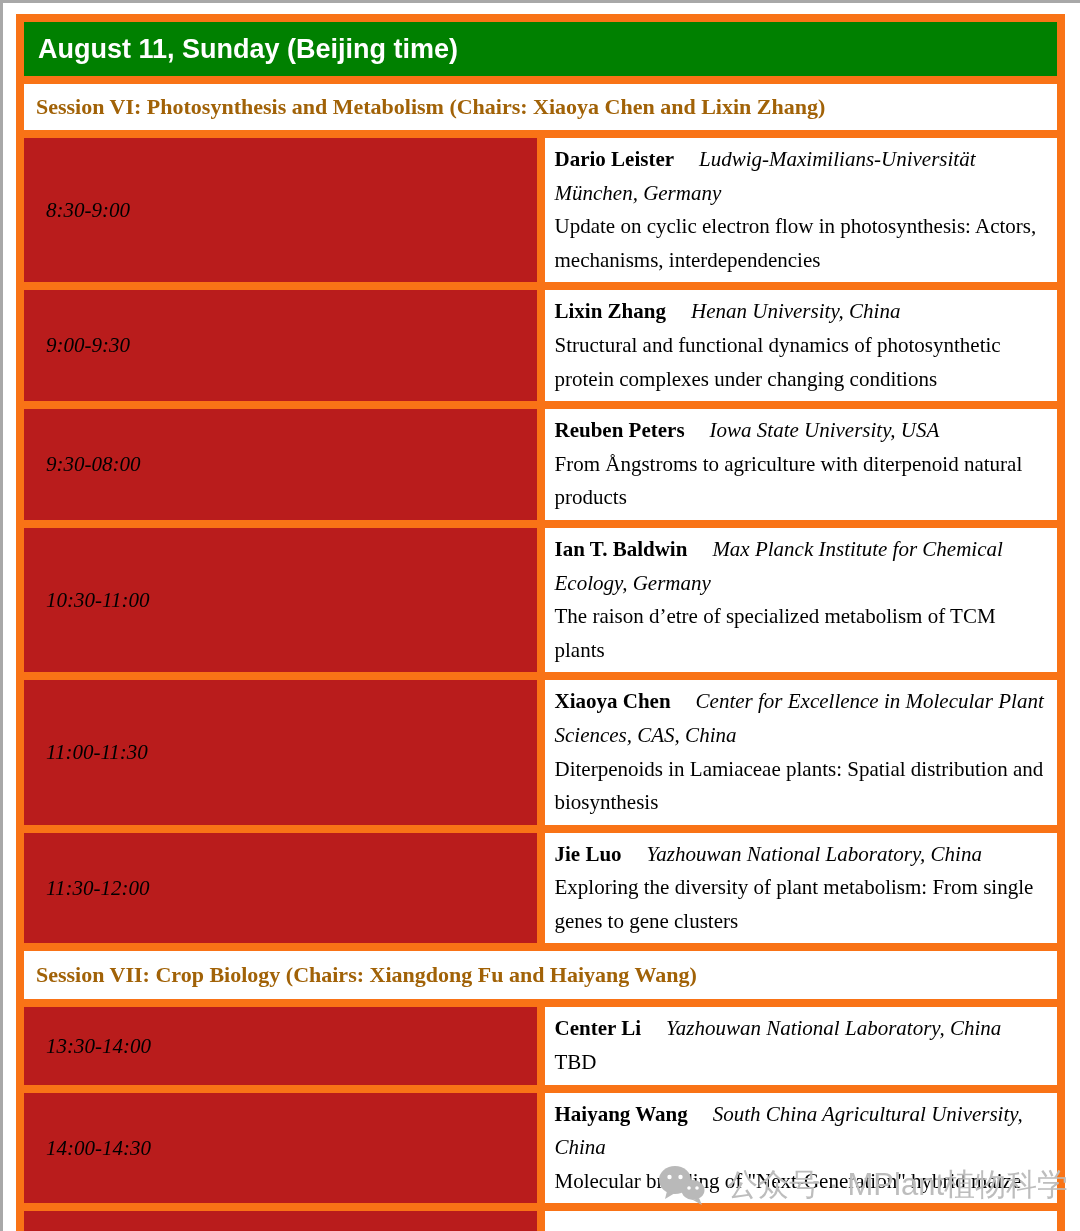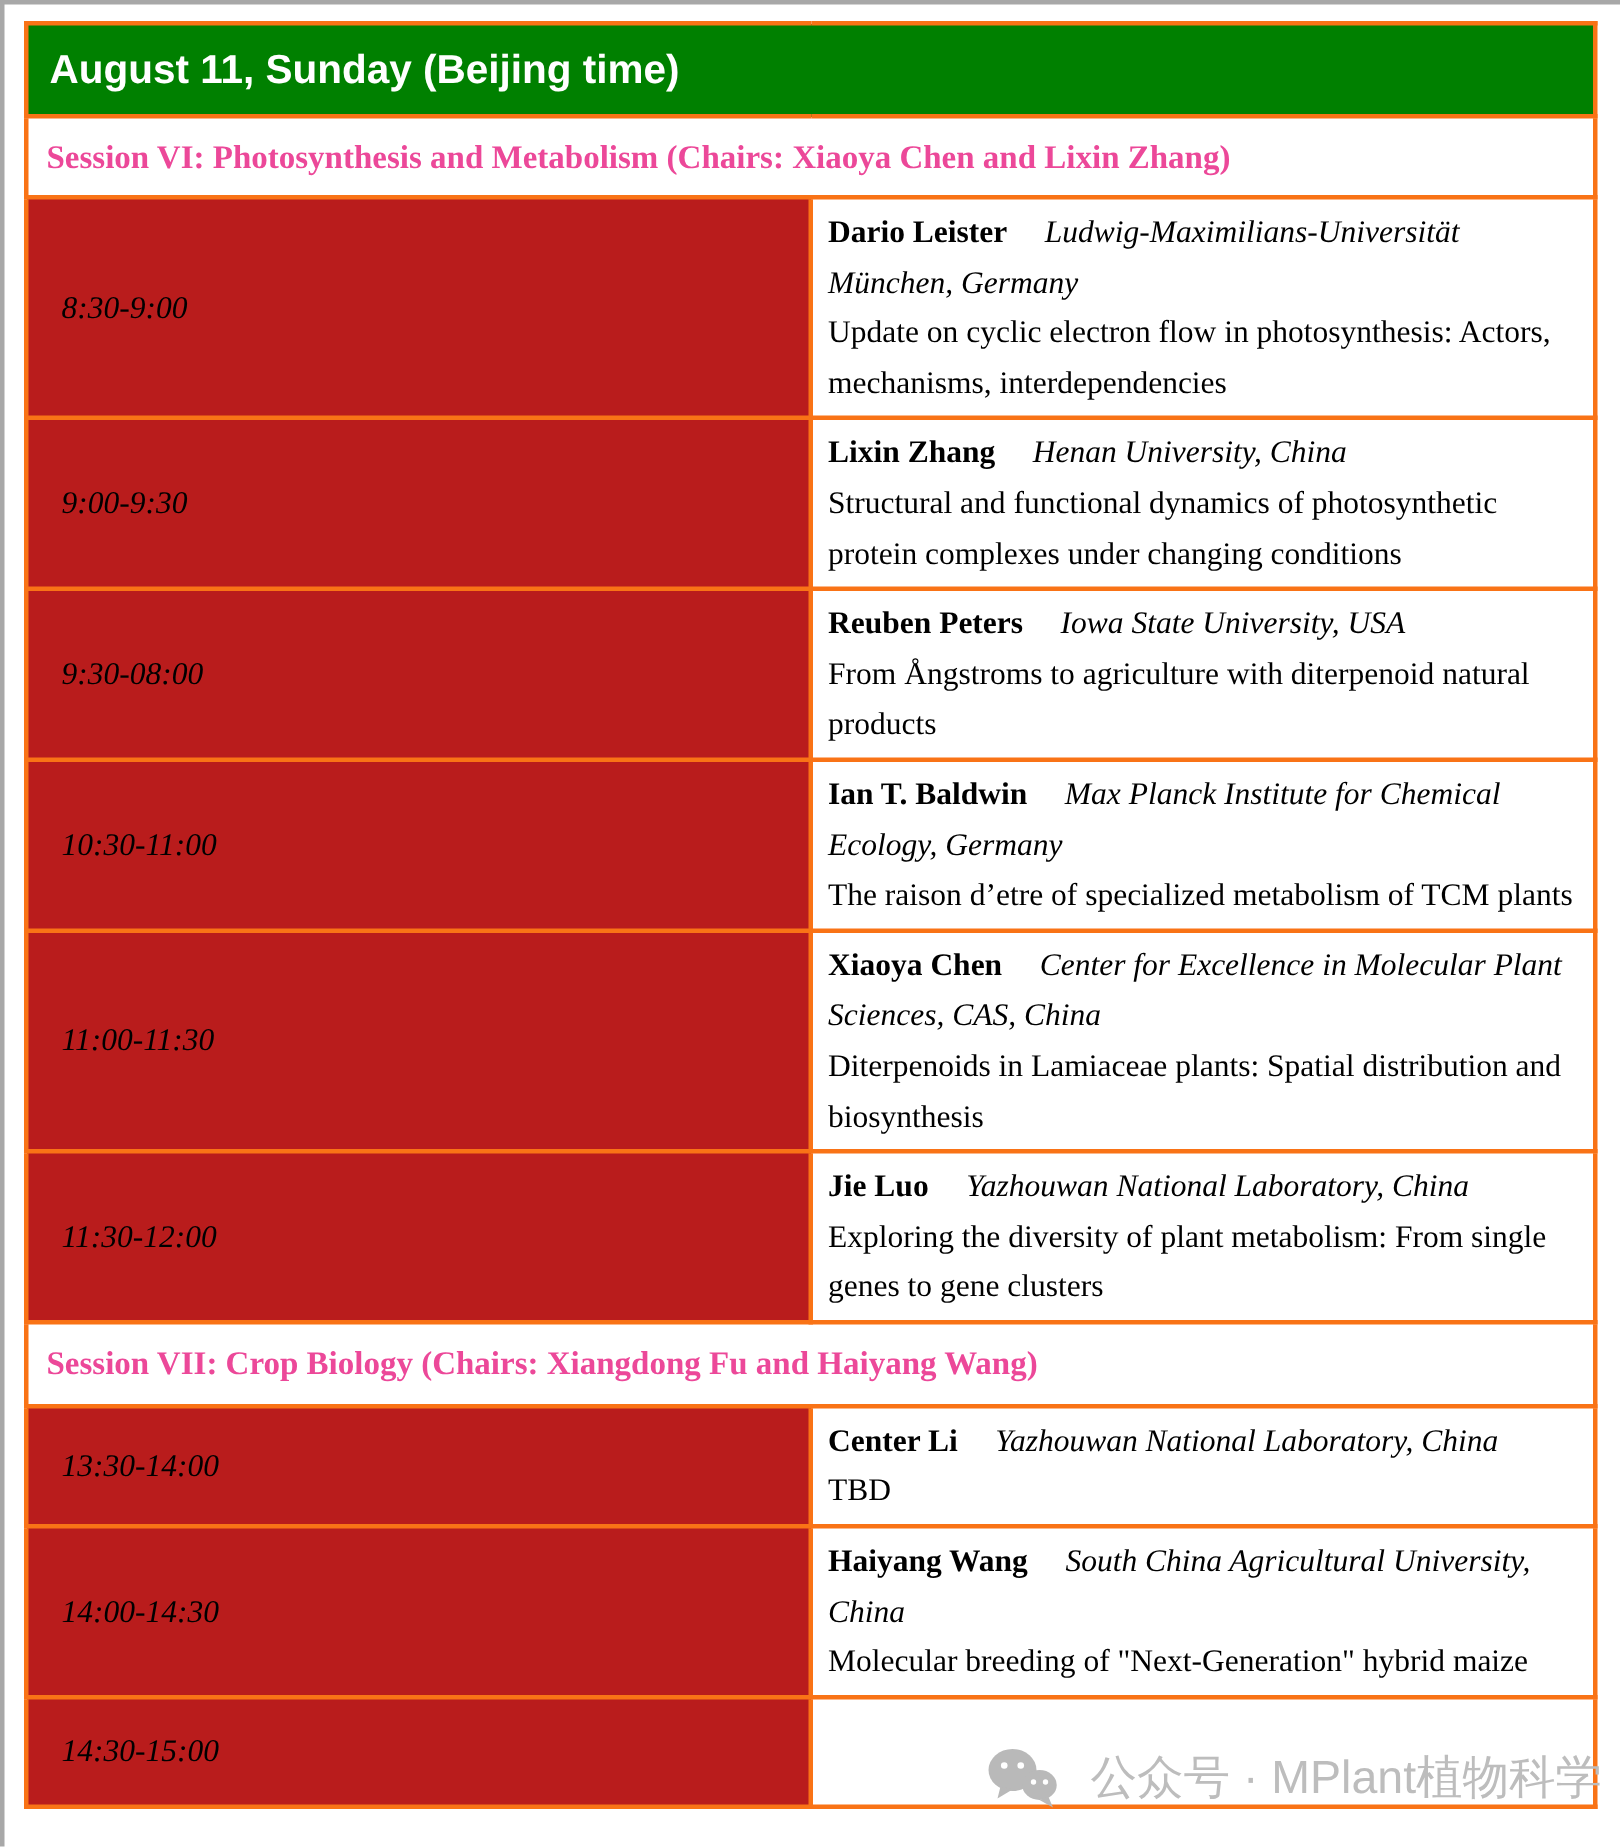--- a/index.html
+++ b/index.html
@@ -14,35 +14,35 @@
     color:#000;
   }
   table.schedule{
     position:absolute;
     left:13px;top:11px;
     width:1049px;
     border-collapse:collapse;
     table-layout:fixed;
   }
   table.schedule td{
-    border:3px solid #f97316;
+    border:8px solid #f97316;
     vertical-align:middle;
     box-sizing:border-box;
   }
   td.day-header{
     background:#008000;
     color:#ffffff;
     font-family:"Liberation Sans", sans-serif;
     font-weight:bold;
     font-size:27px;
     height:62px;
     padding-left:14px;
   }
   td.session-cell{
-    color:#ec4899;
+    color:#a16207;
     font-weight:bold;
     font-size:22px;
     padding-left:12px;
     background:#ffffff;
   }
   td.time-cell{
     width:160px;
     font-style:italic;
     font-size:21px;
     padding-left:22px;

